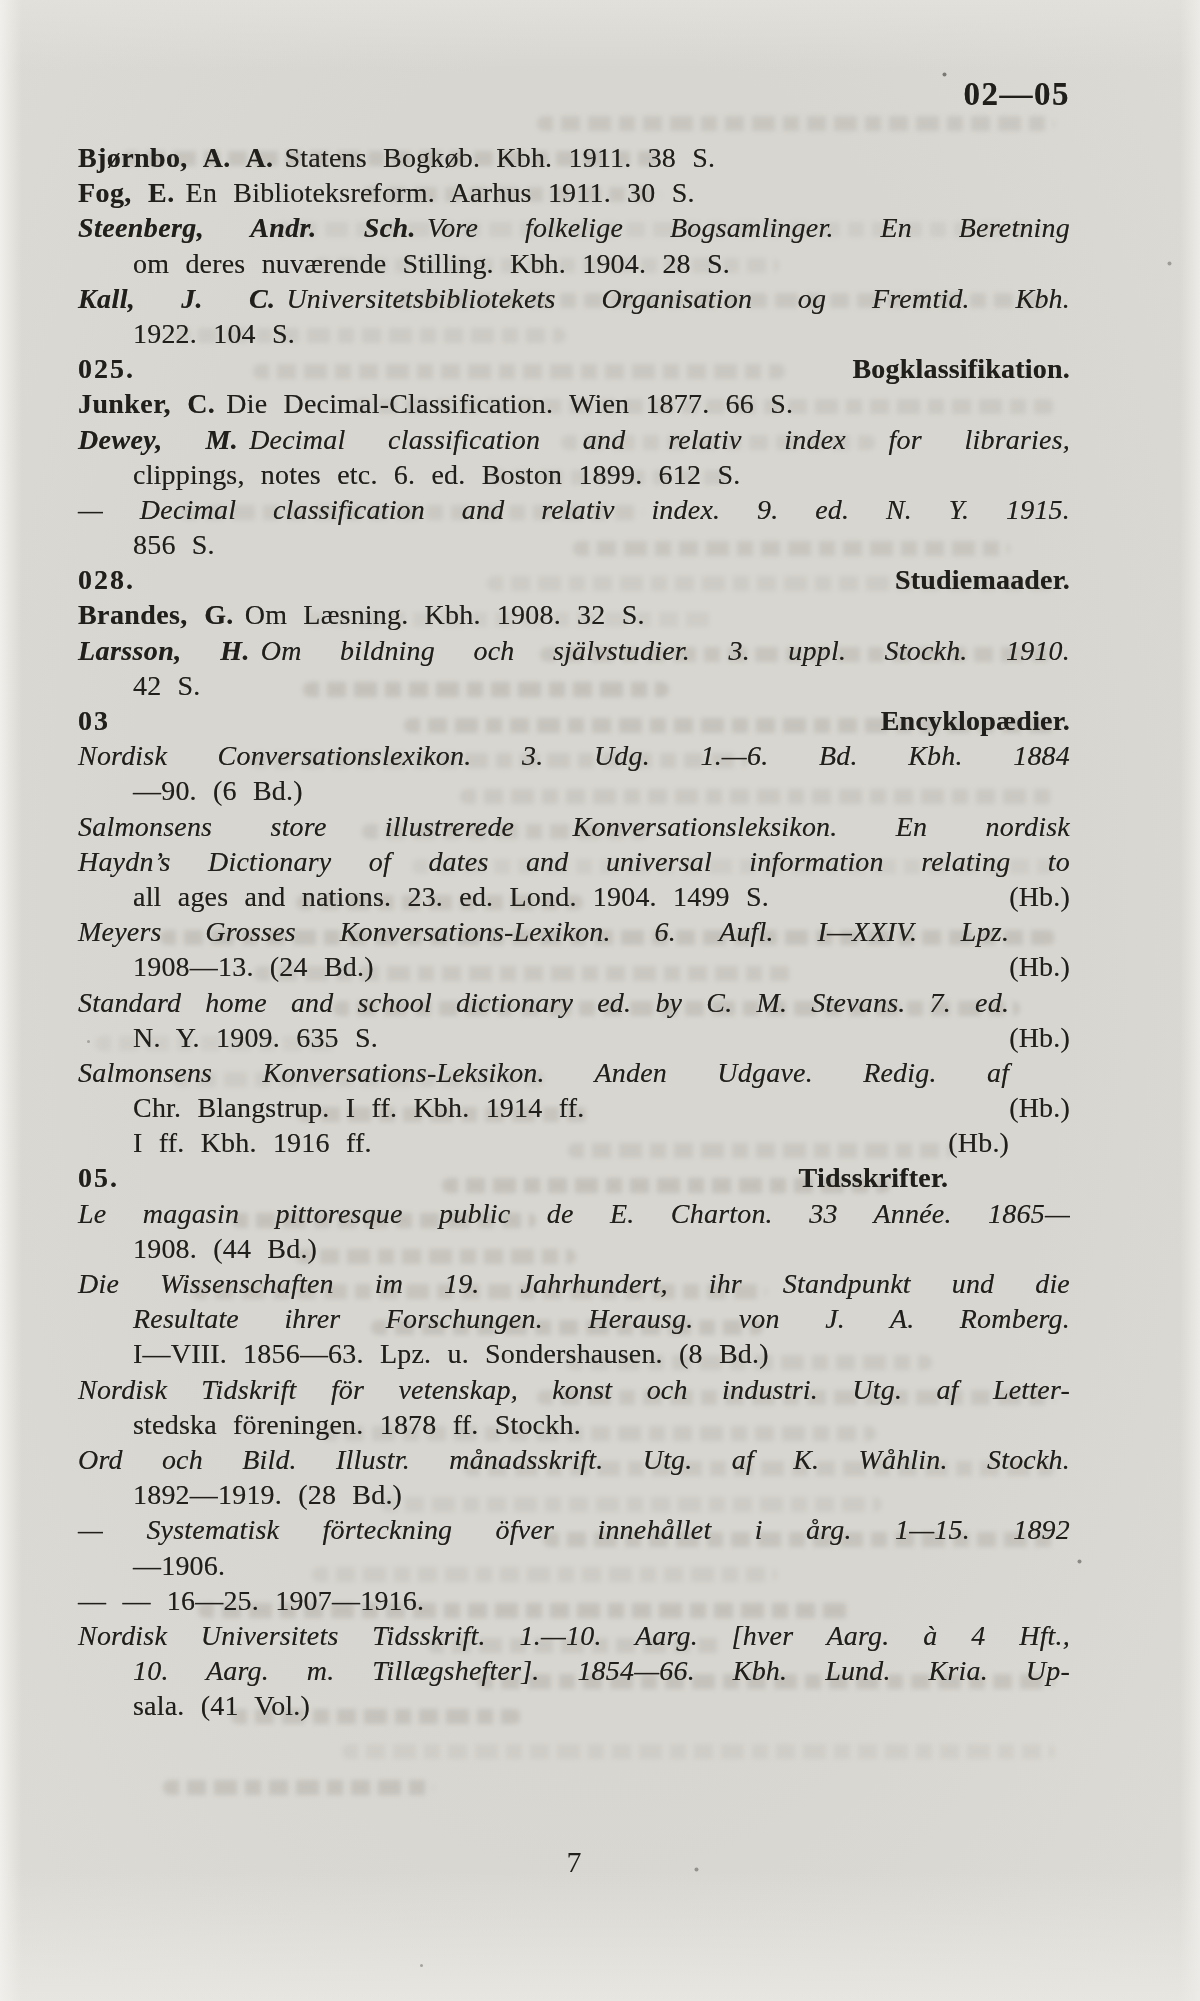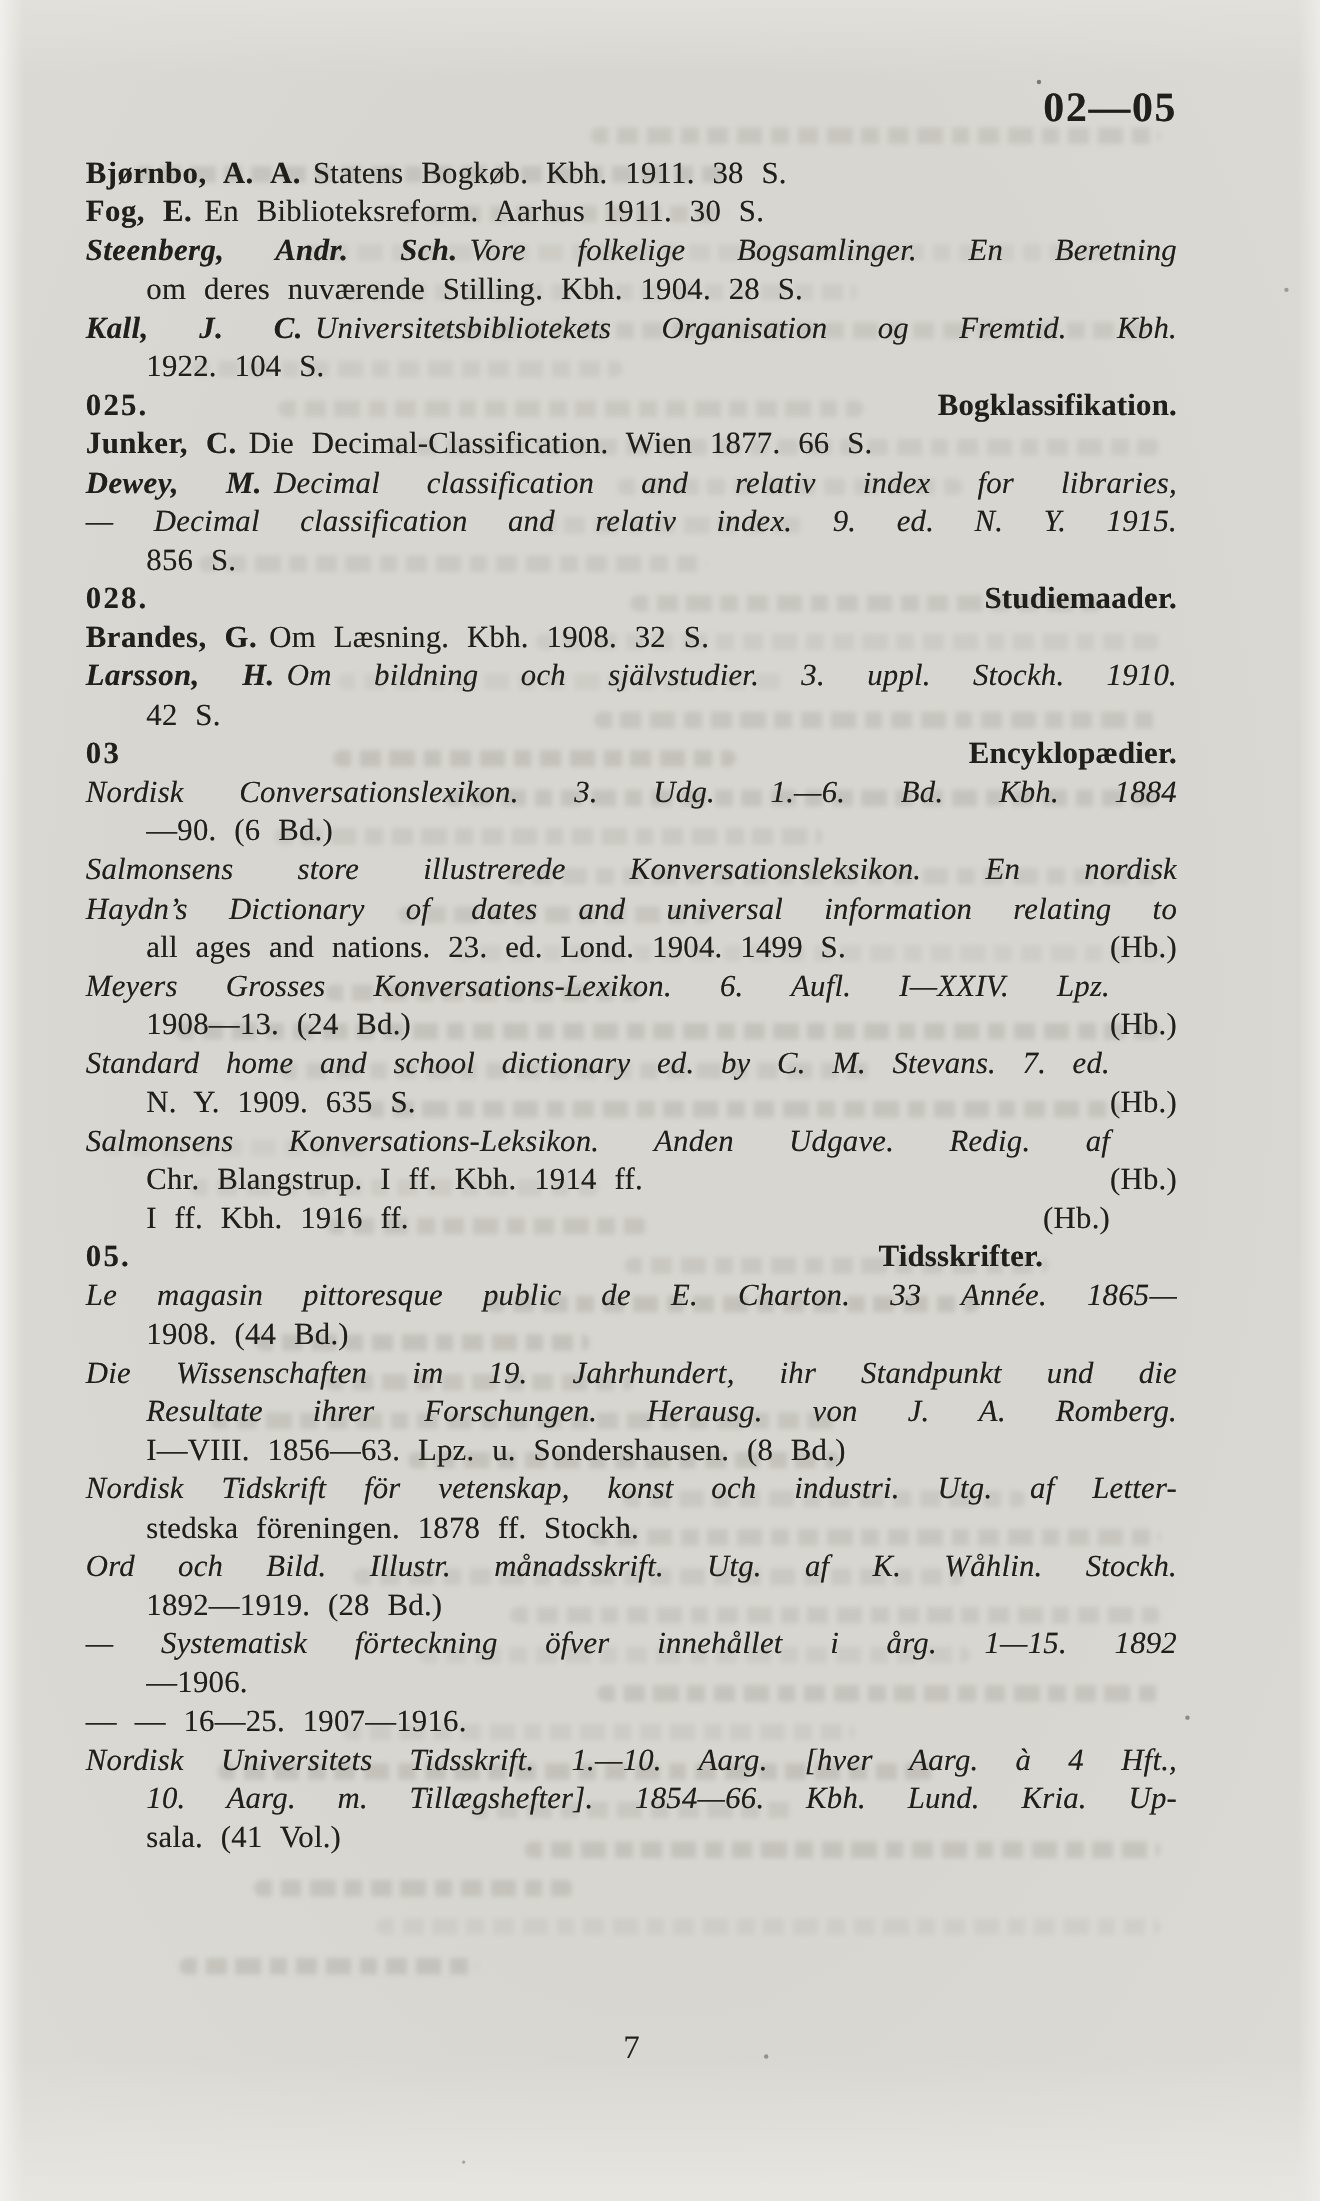--- a/index.html
+++ b/index.html
@@ -14,21 +14,21 @@
     background:
       linear-gradient(90deg, #f0efeb 0, rgba(240,239,235,0) 22px),
       linear-gradient(270deg, #edebe7 0, rgba(237,235,231,0) 20px),
       linear-gradient(180deg, #e2e0da 0, rgba(226,224,218,0) 70px),
       linear-gradient(0deg, #e8e6e1 0, rgba(232,230,225,0) 130px),
       radial-gradient(ellipse at 50% 45%, #d8d6d0 55%, #dddbd5 100%);
     background-color:#dad8d2;
   }
   .running-head {
     position:absolute; left:78px; top:76px; width:992px;
-    text-align:right; font-size:38px; font-weight:700; letter-spacing:1.5px;
+    text-align:right; font-size:33px; font-weight:700; letter-spacing:1.5px;
     z-index:2; text-shadow:0 0 0.6px rgba(33,31,27,0.6);
   }
   .content {
     position:absolute; left:78px; top:140px; width:992px; z-index:2;
     font-size:28px; line-height:35.2px; letter-spacing:0.2px; word-spacing:9px;
     text-shadow:0 0 0.6px rgba(33,31,27,0.55);
   }
   .line { white-space:nowrap; height:35.2px; }
   .line.ind { padding-left:55px; }
   .line.just { white-space:normal; text-align:justify; text-align-last:justify; word-spacing:normal;font-style:italic; }
@@ -123,20 +123,21 @@
       <div class="line just"><span class="author">Steenberg, Andr. Sch.</span>Vore folkelige Bogsamlinger. En Beretning</div>
       <div class="line ind">om deres nuværende Stilling. Kbh. 1904. 28 S.</div>
       <div class="line just"><span class="author">Kall, J. C.</span>Universitetsbibliotekets Organisation og Fremtid. Kbh.</div>
       <div class="line ind">1922. 104 S.</div>
       <div class="line section">
         <span class="secnum">025.</span>
         <span class="sectitle">Bogklassifikation.</span>
       </div>
       <div class="line"><span class="author">Junker, C.</span>Die Decimal-Classification. Wien 1877. 66 S.</div>
       <div class="line just"><span class="author">Dewey, M.</span>Decimal classification and relativ index for libraries,</div>
+      <div class="line ind">clippings, notes etc. 6. ed. Boston 1899. 612 S.</div>
       <div class="line just">— Decimal classification and relativ index. 9. ed. N. Y. 1915.</div>
       <div class="line ind">856 S.</div>
       <div class="line section">
         <span class="secnum">028.</span>
         <span class="sectitle">Studiemaader.</span>
       </div>
       <div class="line"><span class="author">Brandes, G.</span>Om Læsning. Kbh. 1908. 32 S.</div>
       <div class="line just"><span class="author">Larsson, H.</span>Om bildning och självstudier. 3. uppl. Stockh. 1910.</div>
       <div class="line ind">42 S.</div>
       <div class="line section">

